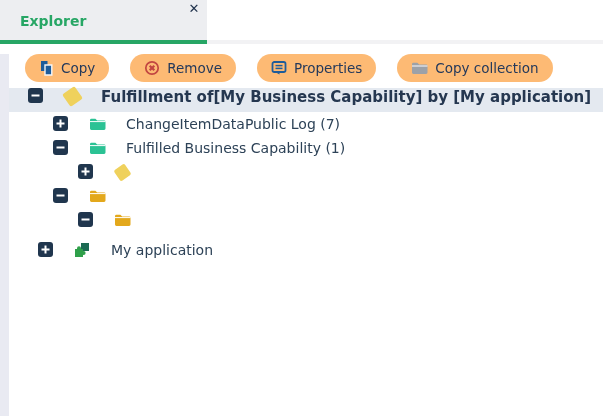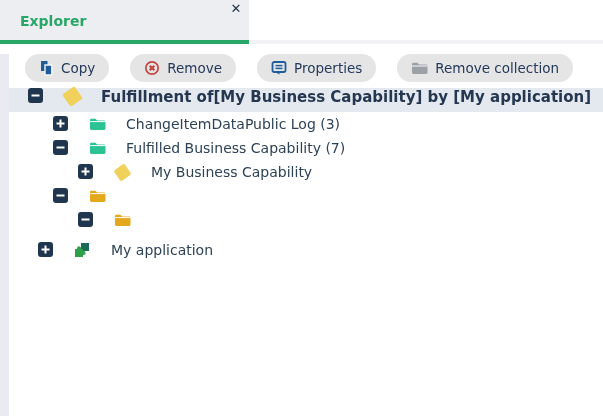--- a/index.html
+++ b/index.html
@@ -7,36 +7,36 @@
     --icon-blue:#1e5c9a; --remove-red:#c24541; --teal:#2bc294;
     --folder-yellow:#e3a81c; --diamond-yellow:#efd15c; --exp-navy:#20364e;
     --sel-bg:#e4e9f0;
   }
   html,body{margin:0;padding:0;}
   body{font-family:"DejaVu Sans","Liberation Sans",sans-serif;background:#fff;}
   .panel{position:relative;width:603px;height:416px;background:#fff;overflow:hidden;}
 
   
   .tabbar{position:relative;height:40px;border-bottom:4px solid #f2f2f4;}
-  .tab{position:relative;width:249px;height:40px;background:#edeef1;cursor:pointer;}
+  .tab{position:relative;width:207px;height:40px;background:#edeef1;cursor:pointer;}
   .tab-label{display:inline-block;padding-left:20px;line-height:42px;
     font-size:14px;font-weight:bold;color:var(--accent-green);}
   .tab-close{position:absolute;top:0px;right:4px;width:18px;height:18px;
     font-size:13px;font-weight:bold;color:#22344e;text-align:center;line-height:18px;cursor:pointer;}
   .tab-underline{position:absolute;left:0;bottom:-4px;width:100%;height:4px;
     background:var(--accent-green);}
 
   
   .body{position:relative;height:372px;}
   .left-strip{position:absolute;left:0;top:0;bottom:0;width:9px;background:#e9eaf2;}
 
   
   .toolbar{display:flex;gap:21px;margin:10px 0 0 25px;}
   .tbtn{display:inline-flex;align-items:center;height:28px;padding:0 14px;
-    background:#e5e5e5;border:none;border-radius:14px;cursor:pointer;
+    background:#fdba74;border:none;border-radius:14px;cursor:pointer;
     font-family:inherit;font-size:13.5px;color:#24395b;}
   .tbtn .ticon{display:inline-flex;margin-right:7px;}
 
   
   .tree{margin-top:6px;font-size:14px;color:var(--navy);}
   .row{display:flex;height:24px;cursor:pointer;gap:12px;}
   .row.selected{background:var(--sel-bg);margin-left:9px;padding-left:19px;
     font-weight:bold;font-size:15px;color:var(--root-navy);}
   .children{margin-top:4px;}
   .lvl1{padding-left:53px;}
@@ -103,21 +103,21 @@
         </span>
         <span>Properties</span>
       </button>
       <button class="tbtn">
         <span class="ticon">
           <svg width="17" height="14" viewBox="0 0 17 14">
             <path d="M1 3.2q0-1.4 1.4-1.4h4l1.8 1.8h6.9q1.4 0 1.4 1.4v6.6q0 1.4-1.4 1.4H2.4Q1 13 1 11.6z" fill="#9ca1a8"></path>
             <path d="M1 5h15.5" stroke="#f5f5f6" stroke-width="1.1"></path>
           </svg>
         </span>
-        <span>Remove collection</span>
+        <span>Copy collection</span>
       </button>
     </div>
 
     <div class="tree">
 
       <div class="row selected">
         <span class="exp">
           <svg width="9" height="9" viewBox="0 0 9 9">
               <line x1="0.5" y1="4.5" x2="8.5" y2="4.5" stroke="#fff" stroke-width="2"></line>
             </svg>
@@ -136,49 +136,48 @@
                 <line x1="0.5" y1="4.5" x2="8.5" y2="4.5" stroke="#fff" stroke-width="2"></line>
                 <line x1="4.5" y1="0.5" x2="4.5" y2="8.5" stroke="#fff" stroke-width="2"></line>
               </svg>
           </span>
           <span class="ico teal">
             <svg width="17" height="14" viewBox="0 0 17 14">
                 <path d="M1 3.2q0-1.4 1.4-1.4h4l1.8 1.8h6.9q1.4 0 1.4 1.4v6.6q0 1.4-1.4 1.4H2.4Q1 13 1 11.6z" fill="currentColor"></path>
                 <path d="M1 4.6h15.5" stroke="#fff" stroke-width="1"></path>
               </svg>
           </span>
-          <span class="lbl">ChangeItemDataPublic Log (3)</span>
+          <span class="lbl">ChangeItemDataPublic Log (7)</span>
         </div>
 
         <div class="row lvl1">
           <span class="exp">
             <svg width="9" height="9" viewBox="0 0 9 9">
                 <line x1="0.5" y1="4.5" x2="8.5" y2="4.5" stroke="#fff" stroke-width="2"></line>
               </svg>
           </span>
           <span class="ico teal">
             <svg width="17" height="14" viewBox="0 0 17 14">
                 <path d="M1 3.2q0-1.4 1.4-1.4h4l1.8 1.8h6.9q1.4 0 1.4 1.4v6.6q0 1.4-1.4 1.4H2.4Q1 13 1 11.6z" fill="currentColor"></path>
                 <path d="M1 4.6h15.5" stroke="#fff" stroke-width="1"></path>
               </svg>
           </span>
-          <span class="lbl">Fulfilled Business Capability (7)</span>
+          <span class="lbl">Fulfilled Business Capability (1)</span>
         </div>
 
         <div class="row lvl2">
           <span class="exp">
             <svg width="9" height="9" viewBox="0 0 9 9">
                 <line x1="0.5" y1="4.5" x2="8.5" y2="4.5" stroke="#fff" stroke-width="2"></line>
                 <line x1="4.5" y1="0.5" x2="4.5" y2="8.5" stroke="#fff" stroke-width="2"></line>
               </svg>
           </span>
           <span class="ico">
               <span class="diamond"></span>
             </span>
-          <span class="lbl">My Business Capability</span>
         </div>
 
         <div class="row lvl1">
           <span class="exp">
             <svg width="9" height="9" viewBox="0 0 9 9">
                 <line x1="0.5" y1="4.5" x2="8.5" y2="4.5" stroke="#fff" stroke-width="2"></line>
               </svg>
           </span>
           <span class="ico yellow">
             <svg width="17" height="14" viewBox="0 0 17 14">

